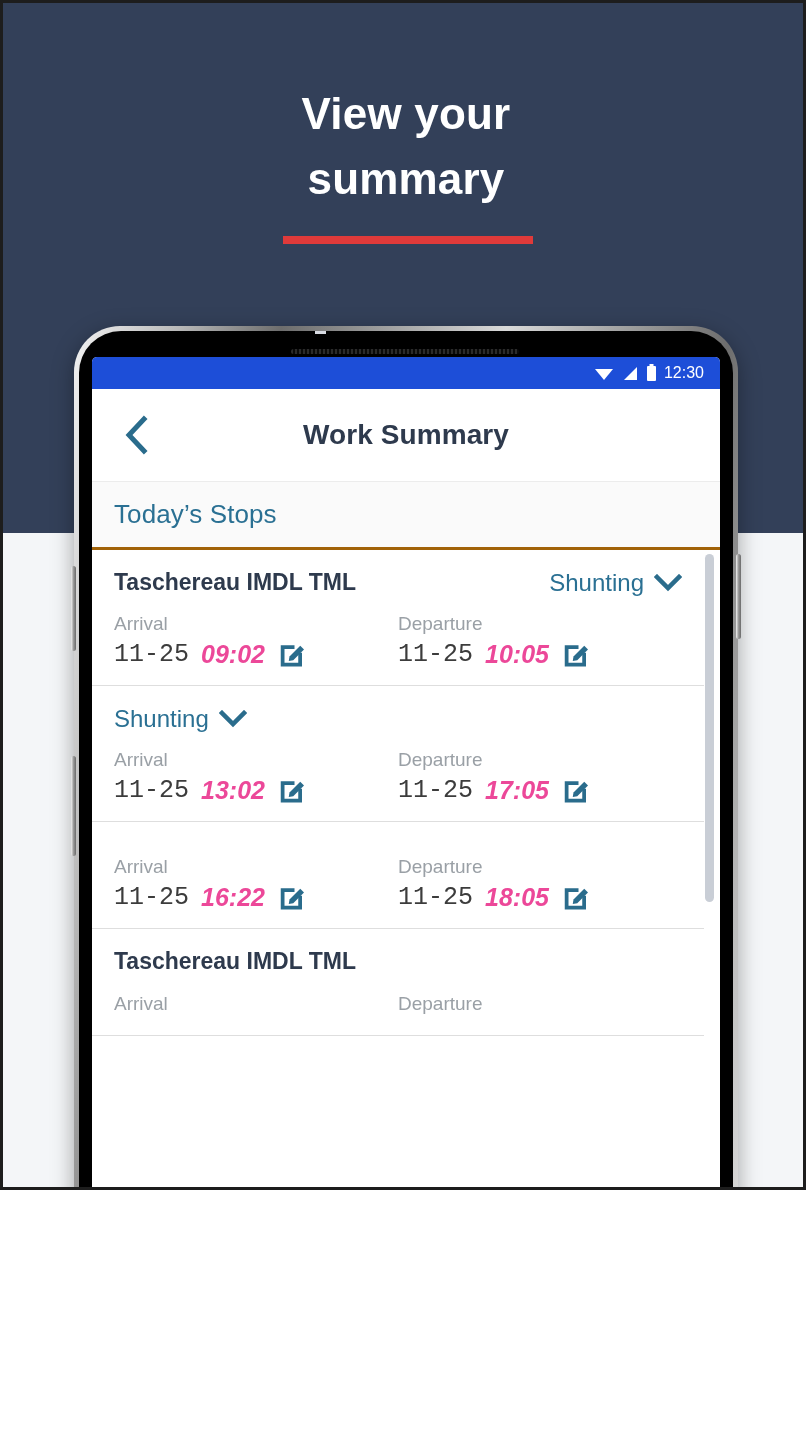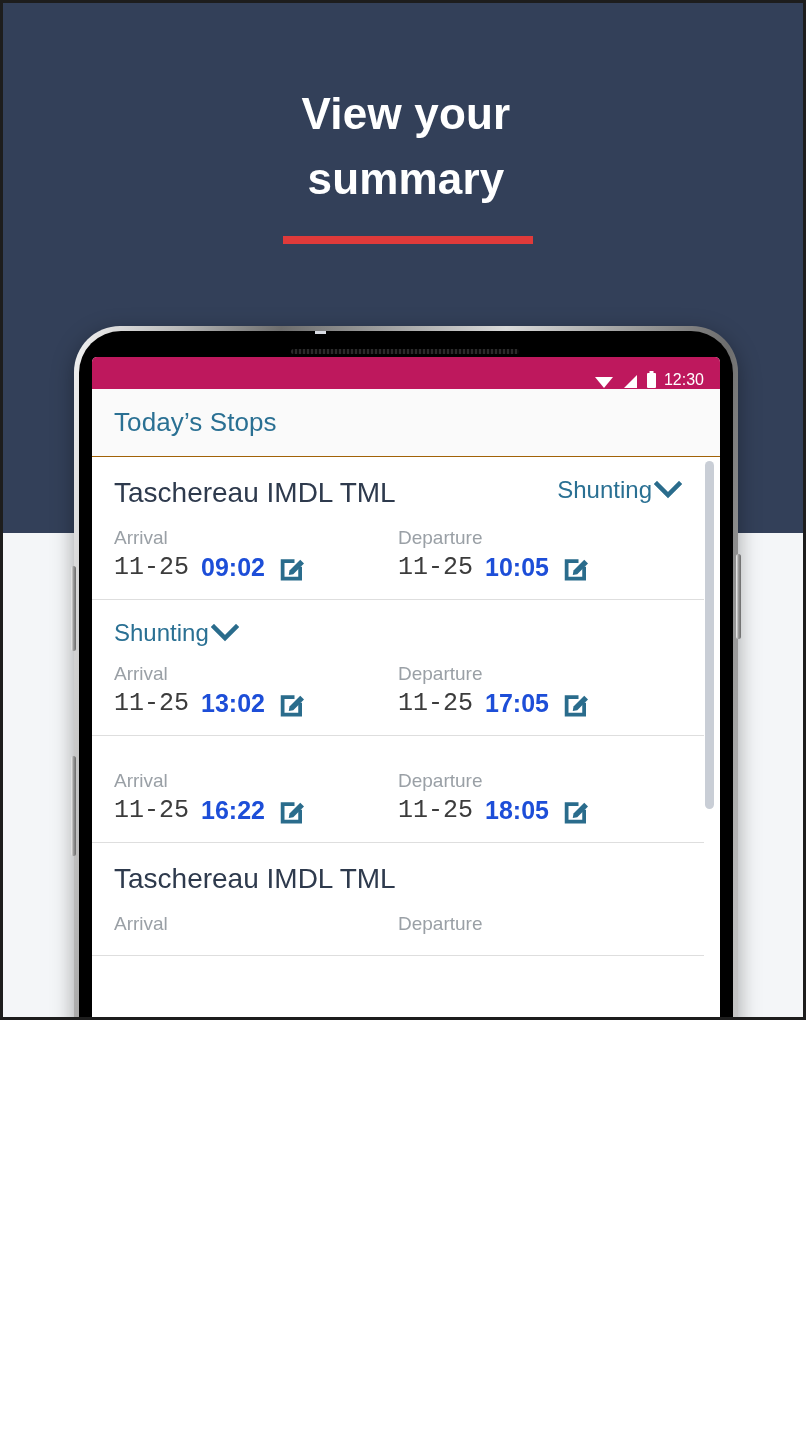--- a/index.html
+++ b/index.html
@@ -11,21 +11,21 @@
     width: 806px;
     height: 1432px;
     overflow: hidden;
     font-family: "Liberation Sans", sans-serif;
   }
 
   
   #promo {
     position: relative;
     width: 806px;
-    height: 1020px;
+    height: 1190px;
     box-sizing: border-box;
     border: 3px solid #1d1d1d;
     background: #f4f6f8;
     overflow: hidden;
   }
   #promo-top {
     position: absolute;
     left: 0; top: 0;
     width: 806px;
     height: 530px;
@@ -122,23 +122,23 @@
     background: #ffffff;
     border-radius: 5px;
     overflow: hidden;
     display: flex;
     flex-direction: column;
   }
 
   
   #statusbar {
     height: 32px;
-    background: #be185d;
-    display: flex;
-    align-items: flex-end;
+    background: #1d4ed8;
+    display: flex;
+    align-items: center;
     justify-content: flex-end;
     padding-right: 16px;
     gap: 7px;
     flex: 0 0 auto;
   }
   #statusbar .sb-icon { display:block; }
   #sb-clock {
     color: #ffffff;
     font-size: 16px;
     font-family: "Liberation Sans", sans-serif;
@@ -174,21 +174,21 @@
   }
 
   
   #section-header {
     flex: 0 0 auto;
     height: 68px;
     background: #fafafa;
     display: flex;
     align-items: center;
     padding-left: 22px;
-    border-bottom: 1px solid #a16207;
+    border-bottom: 3px solid #a16207;
     box-sizing: border-box;
   }
   #section-header-label {
     color: #2a7093;
     font-size: 26px;
     letter-spacing: 0.1px;
   }
 
   
   #stops-scroll {
@@ -208,30 +208,30 @@
     border-bottom: 1px solid #dedede;
     background: #ffffff;
   }
   .stop-top {
     display: flex;
     align-items: flex-start;
     justify-content: space-between;
     gap: 8px;
   }
   .stop-name {
-    font-size: 28px;
-    font-weight: normal;
+    font-size: 23px;
+    font-weight: bold;
     color: #2e3a4d;
     line-height: 1.28;
     max-width: 400px;
   }
   .stop-status {
     display: flex;
     align-items: center;
-    gap: 2px;
+    gap: 10px;
     flex: 0 0 auto;
     cursor: pointer;
     padding-top: 1px;
   }
   .stop-status-label {
     color: #2a7093;
     font-size: 24px;
   }
   .times-row {
     display: flex;
@@ -249,21 +249,22 @@
     gap: 12px;
   }
   .time-date {
     font-size: 25px;
     color: #3c3c3c;
     font-family: Liberation Mono, monospace;
   }
   .time-clock {
     font-size: 25px;
     font-weight: bold;
-    color: #1d4ed8;
+    color: #ec4899;
+    font-style: italic;
   }
   .edit-icon { cursor: pointer; display:block; }
 
   
   #scroll-thumb {
     position: absolute;
     right: 6px;
     top: 4px;
     width: 9px;
     height: 348px;
@@ -357,20 +358,28 @@
           <svg class="sb-icon" width="18" height="16" viewBox="0 0 18 16">
             <path d="M16 2 L16 15 L3 15 Z" fill="#ffffff"></path>
           </svg>
           <svg class="sb-icon" width="11" height="18" viewBox="0 0 11 18">
             <rect x="3.5" y="0" width="4" height="2" fill="#ffffff"></rect>
             <rect x="1" y="2" width="9" height="15" rx="1" fill="#ffffff"></rect>
           </svg>
           <span id="sb-clock">12:30</span>
         </div>
 
+        <div id="appbar">
+          <div id="back-btn">
+            <svg width="26" height="40" viewBox="0 0 26 40">
+              <path d="M21 4 L6 20 L21 36" fill="none" stroke="#2a6c8c" stroke-width="5" stroke-linecap="square" stroke-linejoin="miter"></path>
+            </svg>
+          </div>
+          <div id="appbar-title">Work Summary</div>
+        </div>
 
         <div id="section-header">
           <span id="section-header-label">Today’s Stops</span>
         </div>
 
         <div id="stops-scroll">
           <div id="stops-list">
 
             <div class="stop-card">
               <div class="stop-top">

